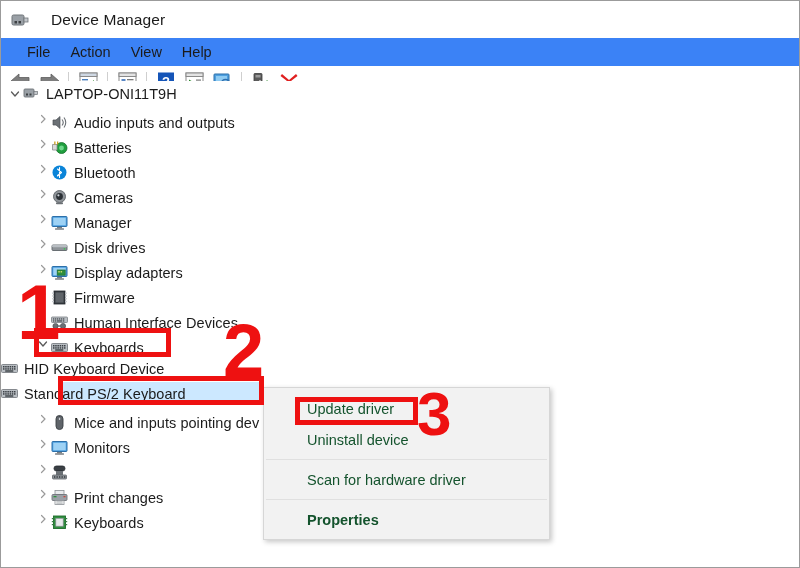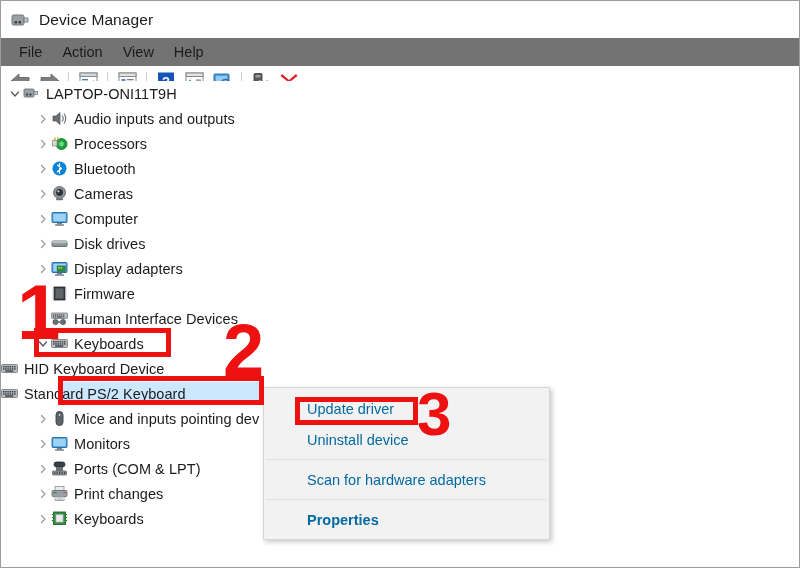--- a/index.html
+++ b/index.html
@@ -41,33 +41,34 @@
     width: 20px;
     height: 20px;
     position: relative;
     flex: 0 0 auto;
     margin-right: 9px;
   }
   .title-text {
     font-size: 15.5px;
     color: #1b1b1b;
     letter-spacing: 0.1px;
+    margin-left: 12px;
   }
 
   
   .menubar {
     position: absolute;
     left: 0; top: 37px;
     width: 100%;
     height: 28px;
     display: flex;
     align-items: center;
-    padding-left: 8px;
+    padding-left: 16px;
     box-sizing: border-box;
-    background: #737373;
+    background: #3b82f6;
   }
   .menu-item {
     font-size: 14.5px;
     color: #1b1b1b;
     padding: 2px 10px;
     cursor: default;
     white-space: nowrap;
   }
 
   
@@ -133,21 +134,21 @@
     flex: 0 0 auto;
     position: relative;
     margin-right: 6px;
   }
   .row-label {
     font-size: 14.5px;
     color: #1b1b1b;
     letter-spacing: 0.05px;
   }
   .depth0 { padding-left: 6px; }
-  .depth1 { padding-left: 34px; }
+  .depth1 { padding-left: 34px; align-items: flex-end; }
   .depth2 { }
 
   .row.selected .hl {
     position: absolute;
     left: 62px;
     top: 1px;
     height: 23px;
     width: 200px;
     background: #cce8ff;
     z-index: 0;
@@ -168,21 +169,21 @@
     box-sizing: border-box;
     z-index: 20;
     padding: 5px 0 4px 0;
   }
   .ctx-item {
     height: 31px;
     display: flex;
     align-items: center;
     padding-left: 43px;
     font-size: 14.5px;
-    color: #0369a1;
+    color: #14532d;
     box-sizing: border-box;
   }
   .ctx-item.bold { font-weight: bold; text-align: right; }
   .ctx-sep {
     height: 1px;
     background: #e0e0e0;
     margin: 4px 2px 4px 2px;
   }
 
   
@@ -346,21 +347,21 @@
       </span>
       <span class="row-icon">
         <svg width="17" height="17" viewBox="0 0 17 17">
           <circle cx="10.5" cy="9" r="5.5" fill="#1f9e3e" stroke="#15702c" stroke-width="0.8"></circle>
           <path d="M1.5 5.5 L6 5.5 L6 11 L1.5 11 Z" fill="#d9d9d9" stroke="#8a8a8a" stroke-width="0.8"></path>
           <rect x="3.2" y="2.5" width="1.3" height="3" fill="#c8a020"></rect>
           <rect x="6" y="2.5" width="1.3" height="3" fill="#c8a020"></rect>
           <circle cx="10.5" cy="9" r="2.4" fill="#6fd88c"></circle>
         </svg>
       </span>
-      <span class="row-label">Processors</span>
+      <span class="row-label">Batteries</span>
     </div>
 
     <div class="row depth1">
       <span class="chev">
         <svg width="10" height="10" viewBox="0 0 10 10">
             <path d="M3.5 1.5 L7 5 L3.5 8.5" fill="none" stroke="#9a9a9a" stroke-width="1.2" stroke-linecap="round" stroke-linejoin="round"></path>
           </svg>
       </span>
       <span class="row-icon">
         <svg width="17" height="17" viewBox="0 0 17 17">
@@ -395,21 +396,21 @@
           </svg>
       </span>
       <span class="row-icon">
         <svg width="17" height="17" viewBox="0 0 17 17">
           <rect x="1" y="2.5" width="15" height="10" rx="0.8" fill="#4ea0e0" stroke="#2d6fa8" stroke-width="1"></rect>
           <rect x="2.3" y="3.8" width="12.4" height="7.4" fill="#9ed2f5"></rect>
           <rect x="6" y="13" width="5" height="1.4" fill="#7a7f84"></rect>
           <rect x="4" y="14.3" width="9" height="1.4" rx="0.5" fill="#7a7f84"></rect>
         </svg>
       </span>
-      <span class="row-label">Computer</span>
+      <span class="row-label">Manager</span>
     </div>
 
     <div class="row depth1">
       <span class="chev">
         <svg width="10" height="10" viewBox="0 0 10 10">
             <path d="M3.5 1.5 L7 5 L3.5 8.5" fill="none" stroke="#9a9a9a" stroke-width="1.2" stroke-linecap="round" stroke-linejoin="round"></path>
           </svg>
       </span>
       <span class="row-icon">
         <svg width="17" height="17" viewBox="0 0 17 17">
@@ -620,21 +621,20 @@
           <rect x="1.5" y="11" width="14" height="4" rx="0.8" fill="#8f9499" stroke="#5f6469" stroke-width="0.8"></rect>
           <g fill="#3a3f44">
             <rect x="3" y="12.2" width="1.3" height="1.6"></rect>
               <rect x="5.5" y="12.2" width="1.3" height="1.6"></rect>
             <rect x="8" y="12.2" width="1.3" height="1.6"></rect>
               <rect x="10.5" y="12.2" width="1.3" height="1.6"></rect>
             <rect x="13" y="12.2" width="1.3" height="1.6"></rect>
           </g>
         </svg>
       </span>
-      <span class="row-label">Ports (COM &amp; LPT)</span>
     </div>
 
     <div class="row depth1">
       <span class="chev">
         <svg width="10" height="10" viewBox="0 0 10 10">
             <path d="M3.5 1.5 L7 5 L3.5 8.5" fill="none" stroke="#9a9a9a" stroke-width="1.2" stroke-linecap="round" stroke-linejoin="round"></path>
           </svg>
       </span>
       <span class="row-icon">
         <svg width="17" height="17" viewBox="0 0 17 17">
@@ -674,21 +674,21 @@
       </span>
       <span class="row-label">Keyboards</span>
     </div>
 
   </div>
 
   <div class="ctxmenu">
     <div class="ctx-item">Update driver</div>
     <div class="ctx-item">Uninstall device</div>
     <div class="ctx-sep"></div>
-    <div class="ctx-item">Scan for hardware adapters</div>
+    <div class="ctx-item">Scan for hardware driver</div>
     <div class="ctx-sep"></div>
     <div class="ctx-item bold">Properties</div>
   </div>
 
   <div class="anno-box" style="left:33px; top:327px; width:137px; height:29px;"></div>
   <div class="anno-box" style="left:57px; top:375px; width:206px; height:29px;"></div>
   <div class="anno-box" style="left:294px; top:396px; width:123px; height:28px;"></div>
 
   <div class="anno-num" style="left:16px; top:272px; font-size:78px;">1</div>
   <div class="anno-num" style="left:222px; top:313px; font-size:74px;">2</div>

